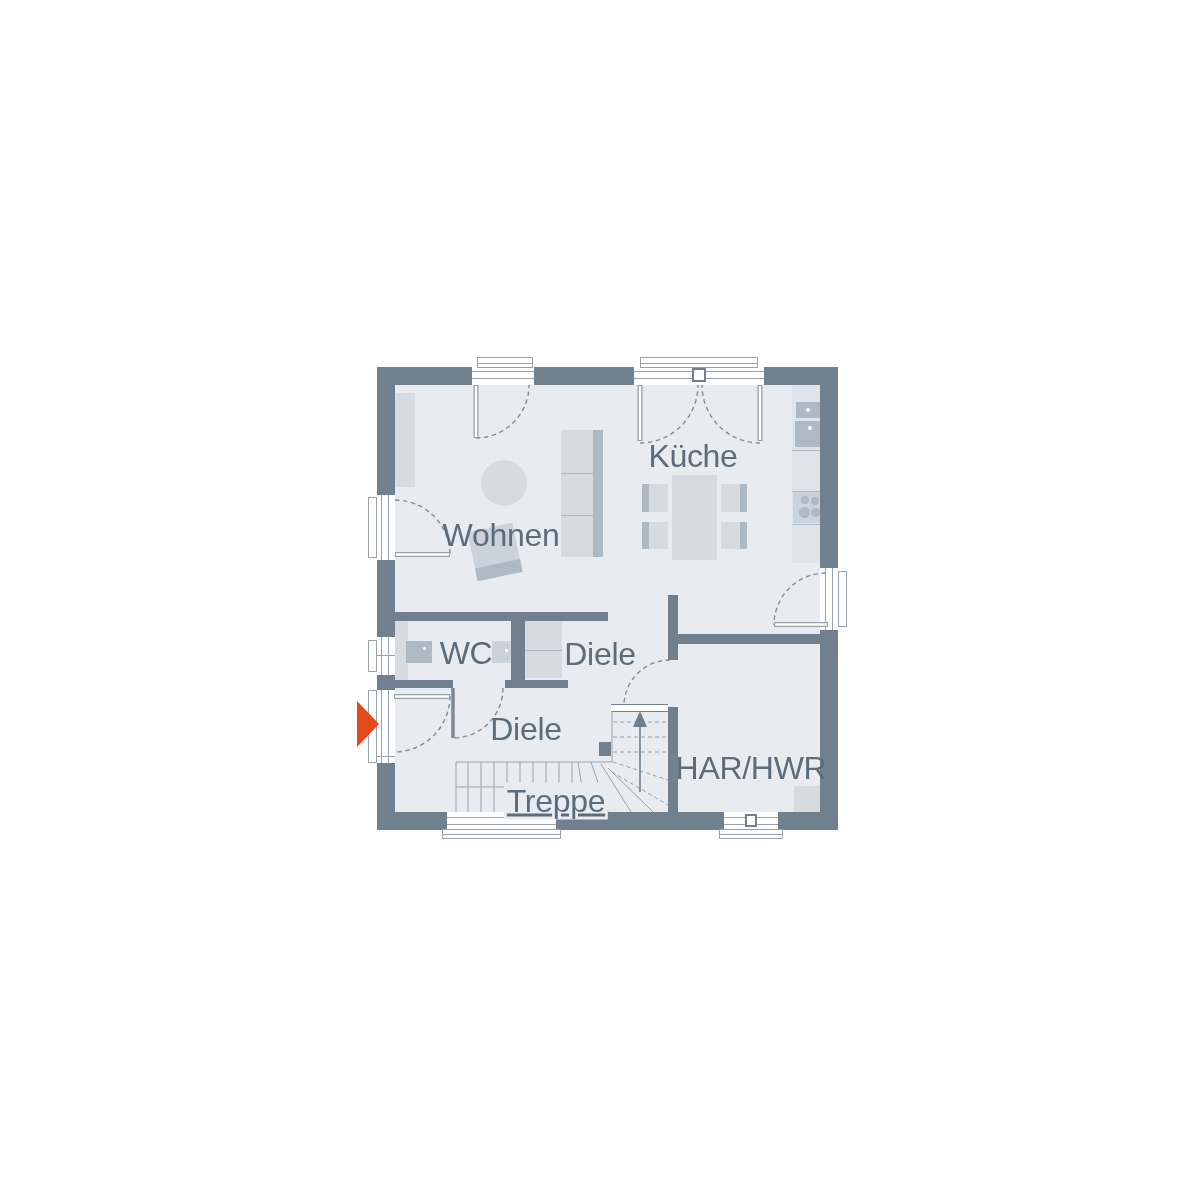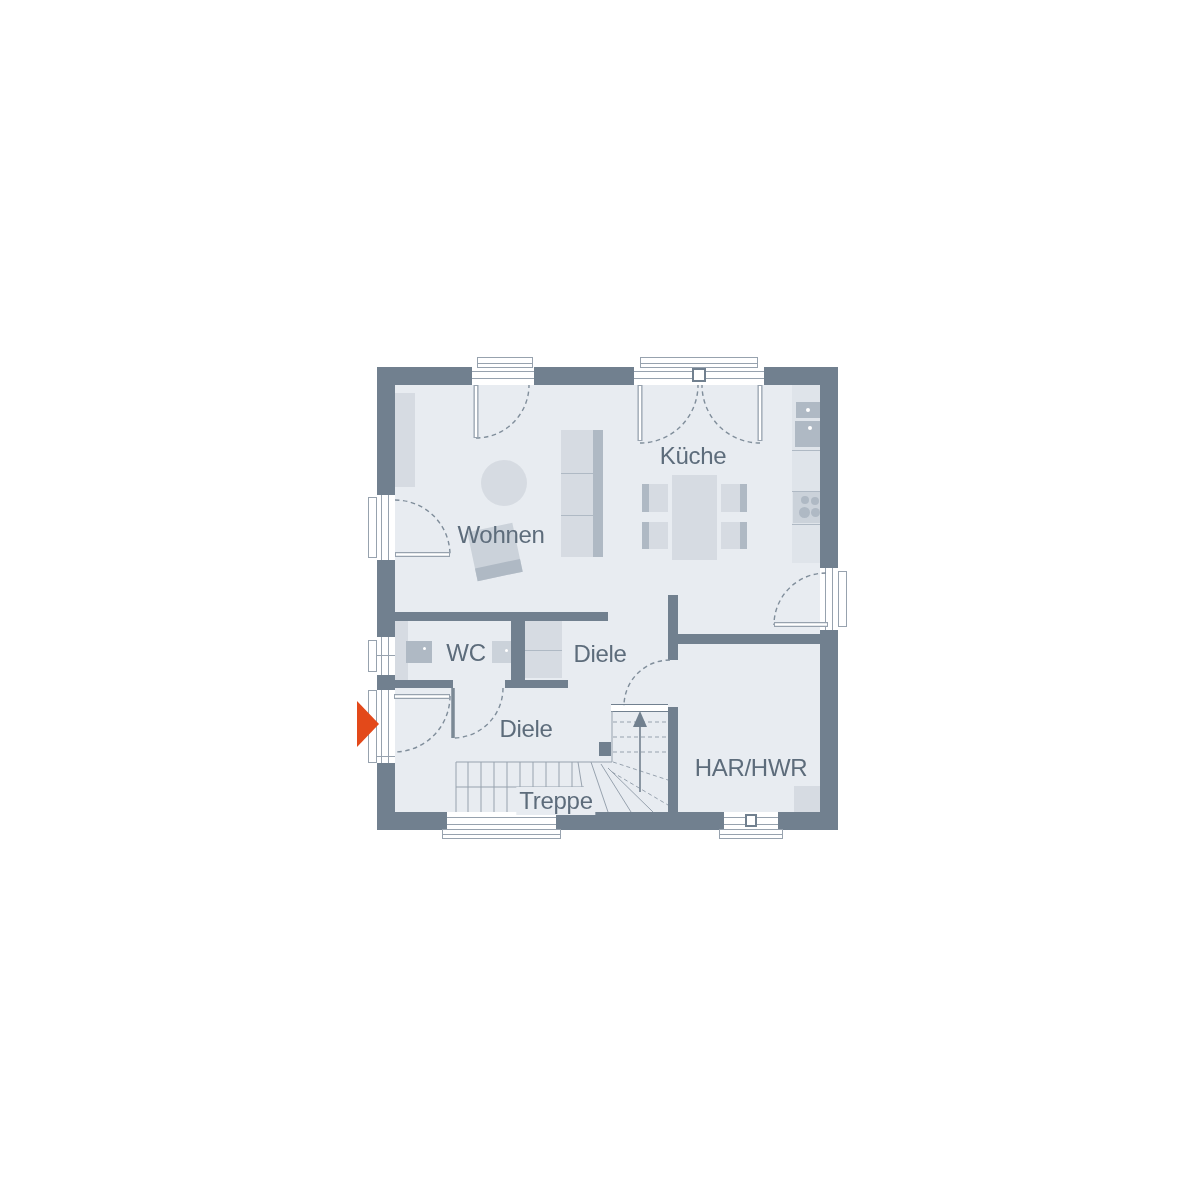--- a/index.html
+++ b/index.html
@@ -18,21 +18,21 @@
   .sill .mid{position:absolute;left:0;right:0;top:50%;height:1px;background:var(--frame-line);}
   .sqsym{position:absolute;background:#fff;border:2px solid var(--wall);box-sizing:border-box;}
   .f-light{background:var(--furniture-light);}
   .f-mid{background:var(--furniture-mid);}
   .f-dark{background:var(--furniture-dark);}
   .f-counter{background:var(--counter);}
   .furn{position:absolute;}
   .fline{position:absolute;background:var(--furniture-dark);}
   .dot{position:absolute;width:4px;height:4px;border-radius:50%;background:#fff;}
   .burner{position:absolute;border-radius:50%;background:var(--furniture-dark);}
-  .room-label{position:absolute;transform:translate(-50%,-50%);font-size:24px;
+  .room-label{position:absolute;transform:translate(-50%,-50%);font-size:32px;
               letter-spacing:-0.3px;color:var(--label-text);white-space:nowrap;}
   .halo{background:var(--floor);padding:0 3px;}
   .stairband{position:absolute;background:#fff;border-top:1px solid var(--wall);
              border-bottom:1px solid var(--wall);box-sizing:border-box;}
   svg.overlay{position:absolute;left:0;top:0;pointer-events:none;}
 </style>
 </head>
 <body>
 
 <div class="stage">
@@ -231,15 +231,15 @@
     </g>
 
     <polygon points="357,701 357,747 379,724" fill="var(--entrance-arrow)"></polygon>
   </svg>
 
   <div class="room-label" style="left:501px;top:535px;">Wohnen</div>
   <div class="room-label" style="left:693px;top:456px;">Küche</div>
   <div class="room-label" style="left:466px;top:653px;">WC</div>
   <div class="room-label" style="left:600px;top:654px;">Diele</div>
   <div class="room-label" style="left:526px;top:729px;">Diele</div>
-  <div class="room-label halo" style="left:556px;top:801px;">Treppe</div>
+  <div class="room-label halo" style="left:556px;top:801px;text-decoration:underline;">Treppe</div>
   <div class="room-label" style="left:751px;top:768px;">HAR/HWR</div>
 </div>
 
 </body></html>

